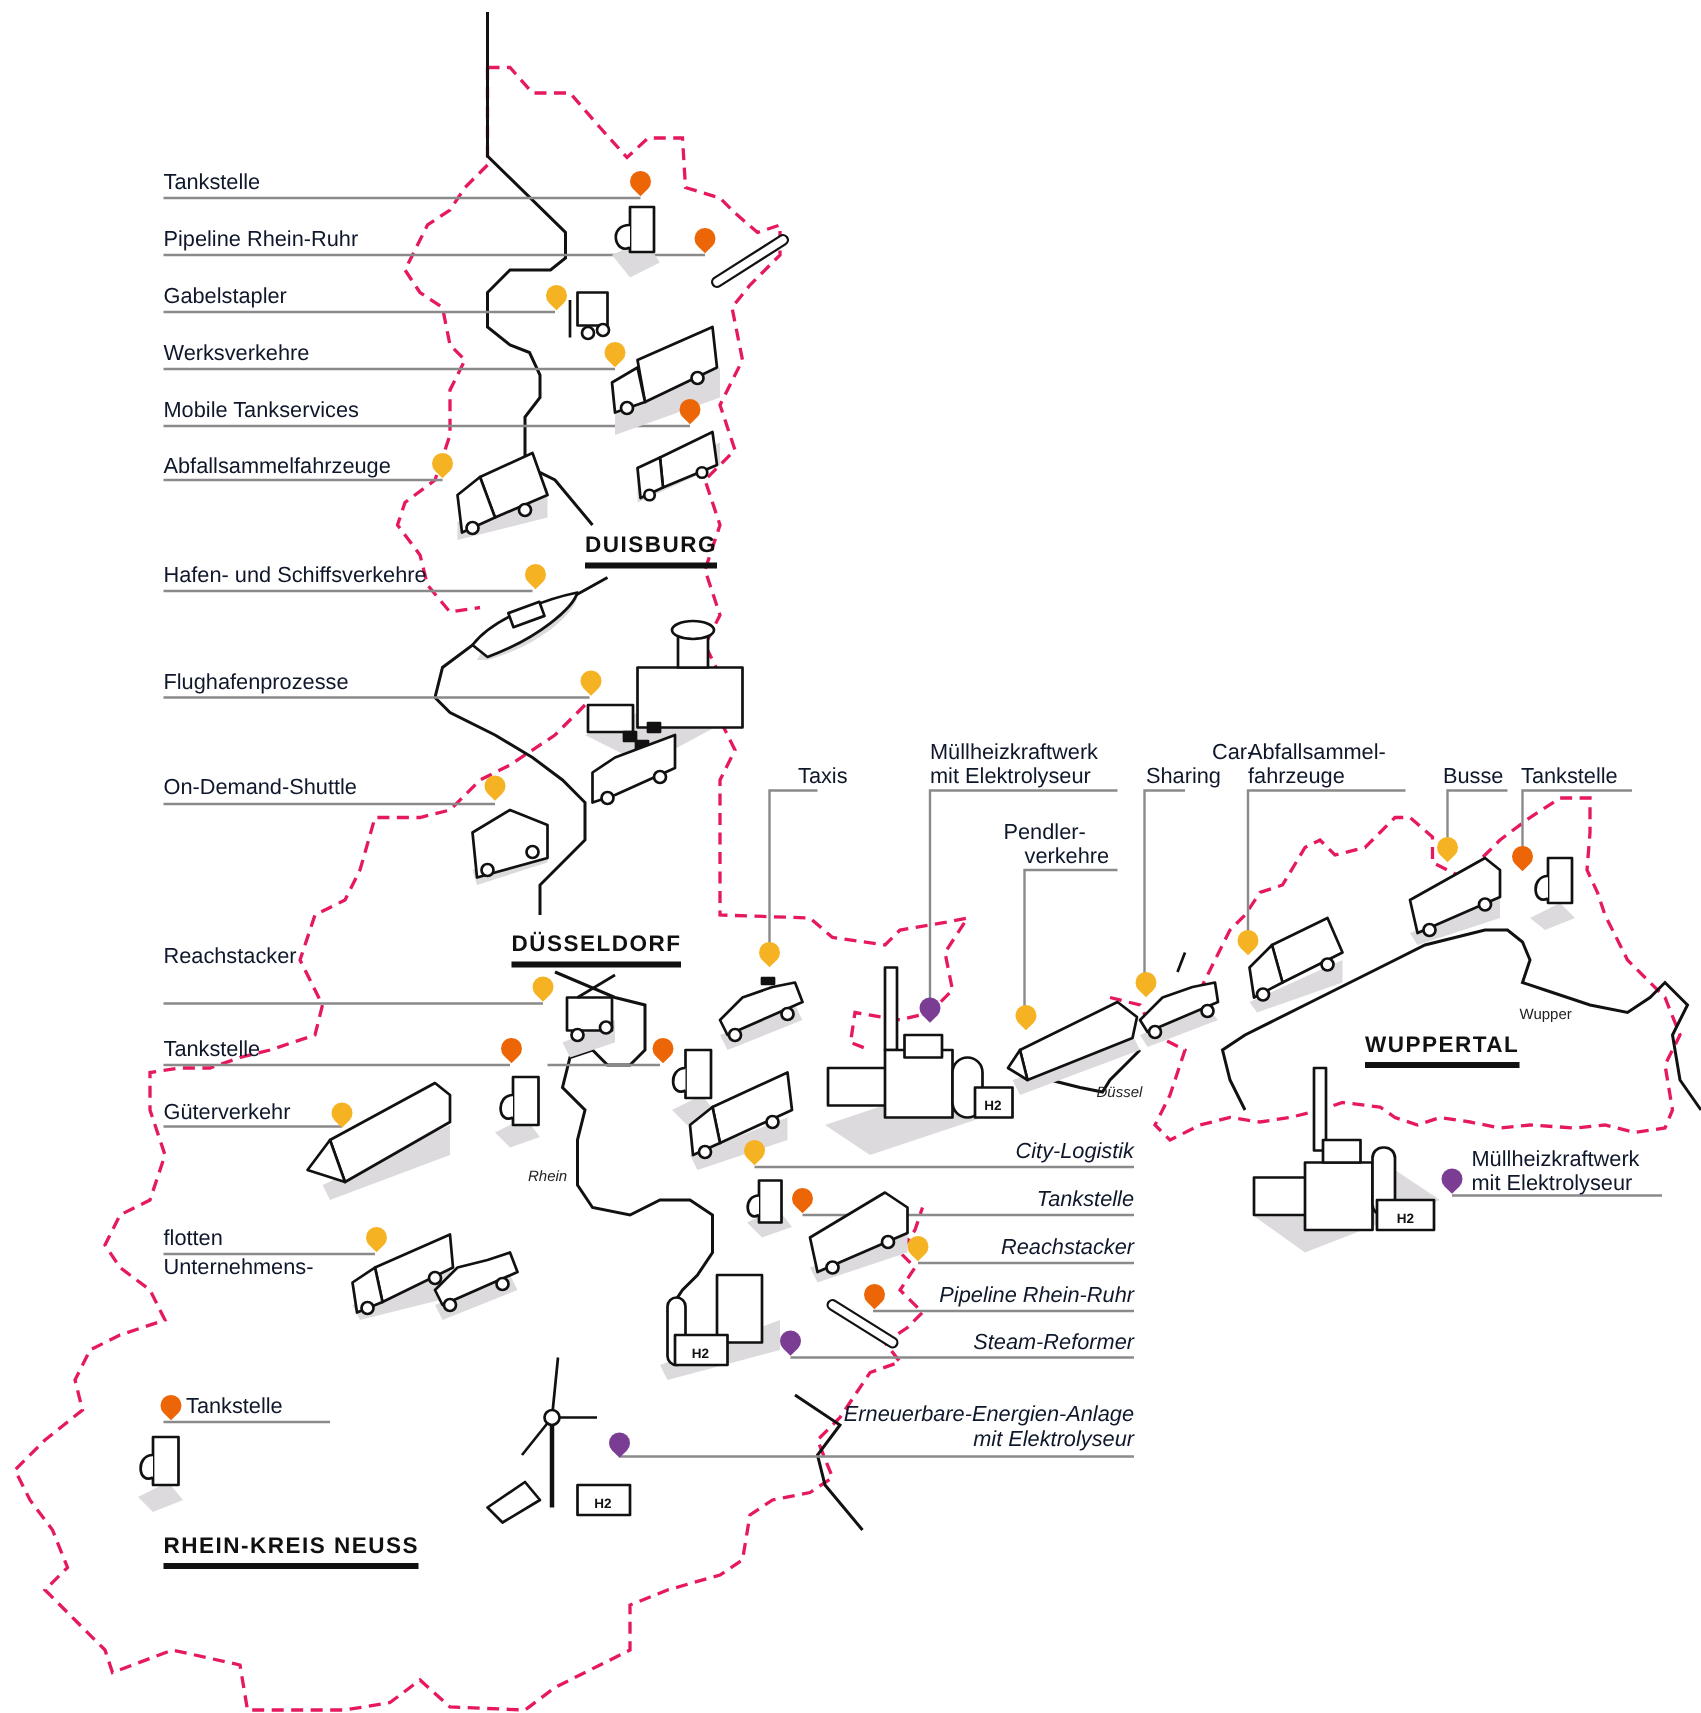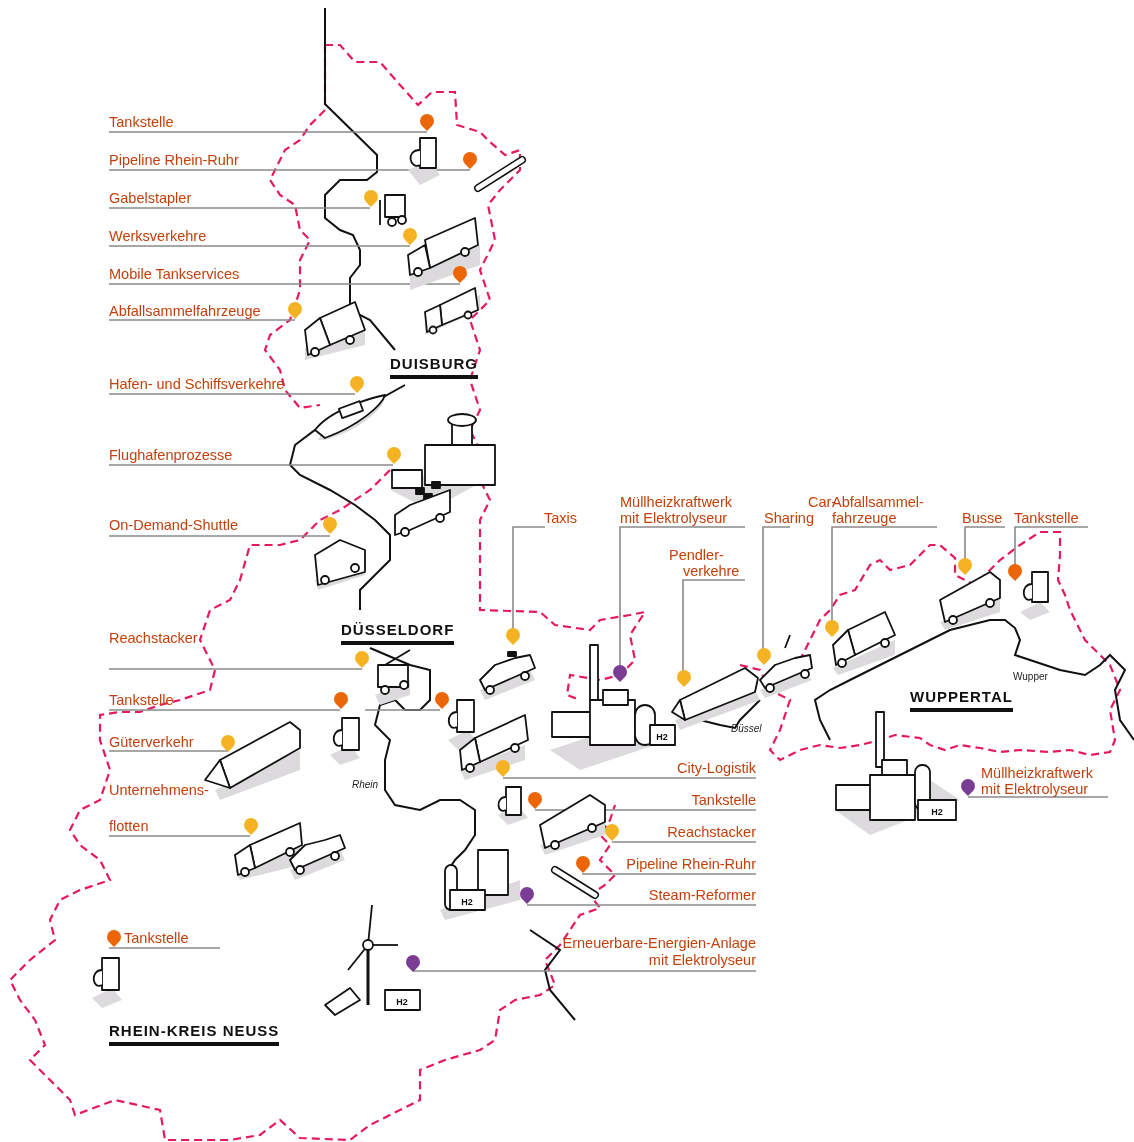--- a/index.html
+++ b/index.html
@@ -1,19 +1,19 @@
 <!DOCTYPE html>
 <html><head>
 <meta charset="utf-8">
 <style>
   html, body { margin:0; padding:0; background:#ffffff; }
   body { width:1134px; height:1142px; position:relative; overflow:hidden; font-family:"Liberation Sans", sans-serif; color:#1a1a1a; }
   #map { position:absolute; left:0; top:0; width:1134px; height:1142px; }
-  .lbl { position:absolute; font-size:14.5px; line-height:16px; color:#c2410c; white-space:nowrap; }
-  .lbl.r { text-align:center; }
+  .lbl { position:absolute; font-size:14.5px; line-height:16px; color:#0f172a; white-space:nowrap; }
+  .lbl.r { text-align:center;font-style:italic; }
   .city { position:absolute; font-size:15px; font-weight:bold; letter-spacing:1px; color:#111; white-space:nowrap; }
   .city::after { content:""; position:absolute; left:0; right:0; bottom:-7px; height:4px; background:#111; }
   .river { position:absolute; font-size:10px; font-style:italic; color:#222; }
   .pin { position:absolute; width:14px; height:14px; border-radius:50% 50% 50% 0; transform:rotate(-45deg); }
 </style>
 </head>
 <body>
 
 <svg id="map" viewBox="0 0 1134 1142" xmlns="http://www.w3.org/2000/svg">
 
@@ -341,25 +341,25 @@
 <div class="lbl" style="left:109px;top:190px">Gabelstapler</div>
 <div class="lbl" style="left:109px;top:228px">Werksverkehre</div>
 <div class="lbl" style="left:109px;top:266px">Mobile Tankservices</div>
 <div class="lbl" style="left:109px;top:303px">Abfallsammelfahrzeuge</div>
 <div class="lbl" style="left:109px;top:376px">Hafen- und Schiffsverkehre</div>
 <div class="lbl" style="left:109px;top:447px">Flughafenprozesse</div>
 <div class="lbl" style="left:109px;top:517px">On-Demand-Shuttle</div>
 <div class="lbl" style="left:109px;top:630px">Reachstacker</div>
 <div class="lbl" style="left:109px;top:692px">Tankstelle</div>
 <div class="lbl" style="left:109px;top:734px">Güterverkehr</div>
-<div class="lbl" style="left:109px;top:782px">Unternehmens-</div>
+<div class="lbl" style="left:109px;top:837px">Unternehmens-</div>
 <div class="lbl" style="left:109px;top:818px">flotten</div>
 <div class="lbl" style="left:124px;top:930px">Tankstelle</div>
 
-<div class="lbl" style="left:544px;top:510px">Taxis</div>
+<div class="lbl" style="left:532px;top:510px">Taxis</div>
 <div class="lbl" style="left:620px;top:494px">Müllheizkraftwerk</div>
 <div class="lbl" style="left:620px;top:510px">mit Elektrolyseur</div>
 <div class="lbl" style="left:808px;top:494px">Car-</div>
 <div class="lbl" style="left:764px;top:510px">Sharing</div>
 <div class="lbl" style="left:669px;top:547px">Pendler-</div>
 <div class="lbl" style="left:683px;top:563px">verkehre</div>
 <div class="lbl" style="left:832px;top:494px">Abfallsammel-</div>
 <div class="lbl" style="left:832px;top:510px">fahrzeuge</div>
 <div class="lbl" style="left:962px;top:510px">Busse</div>
 <div class="lbl" style="left:1014px;top:510px">Tankstelle</div>

